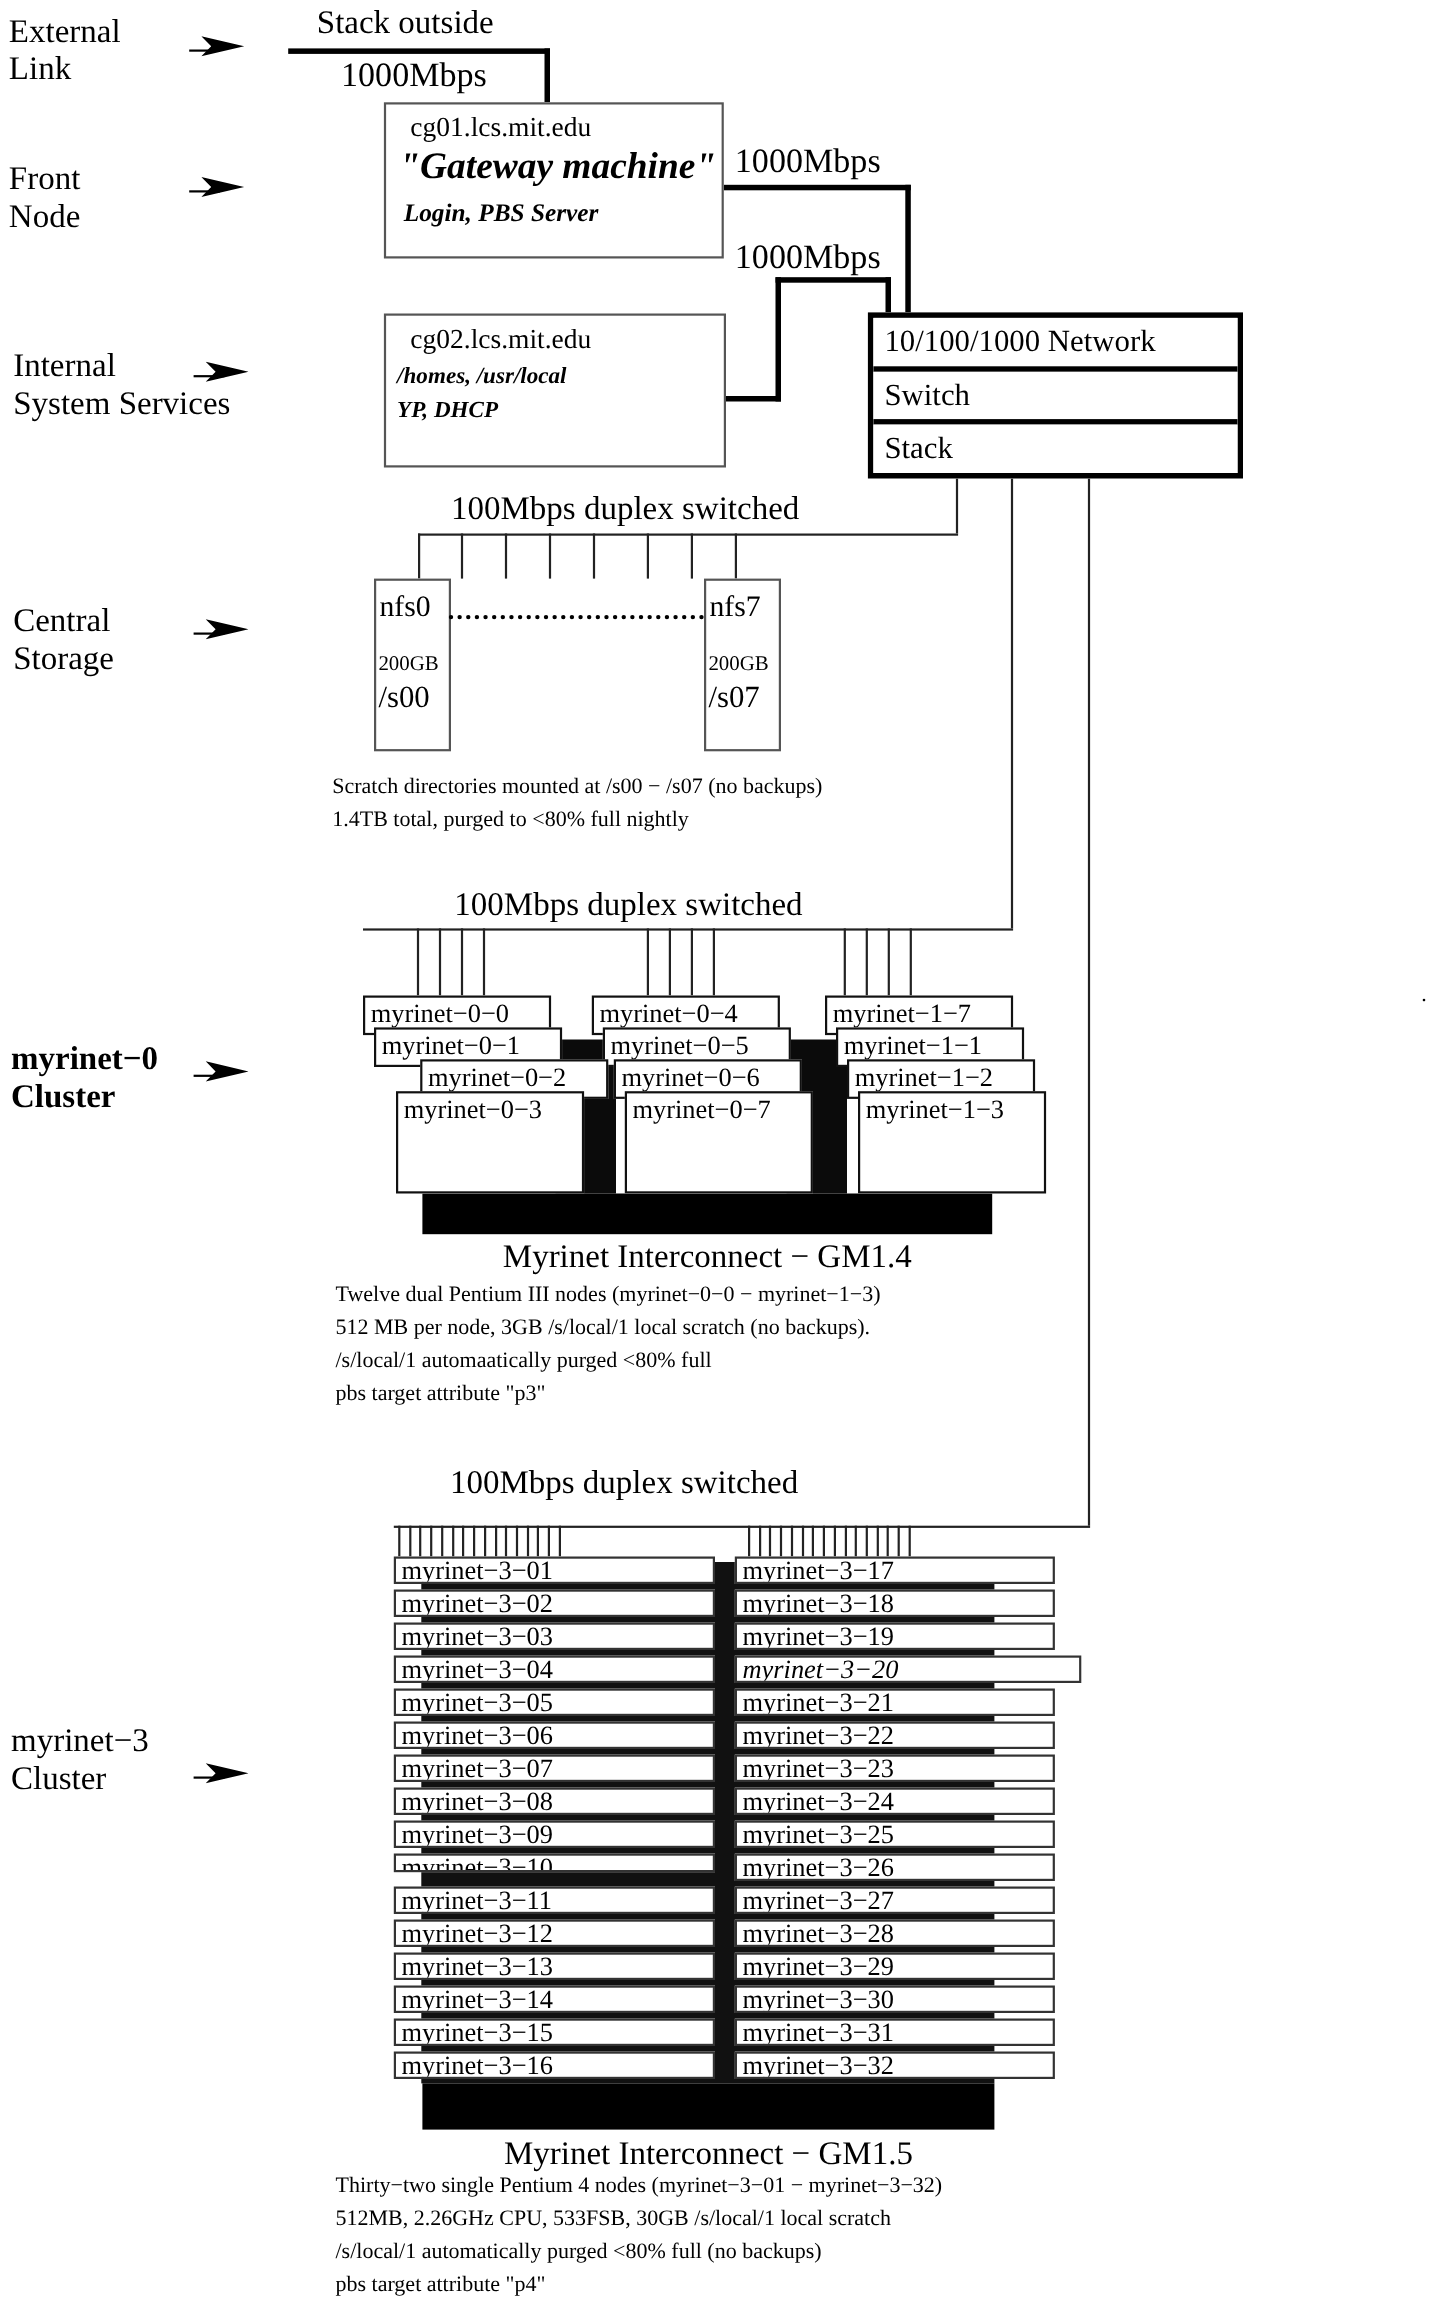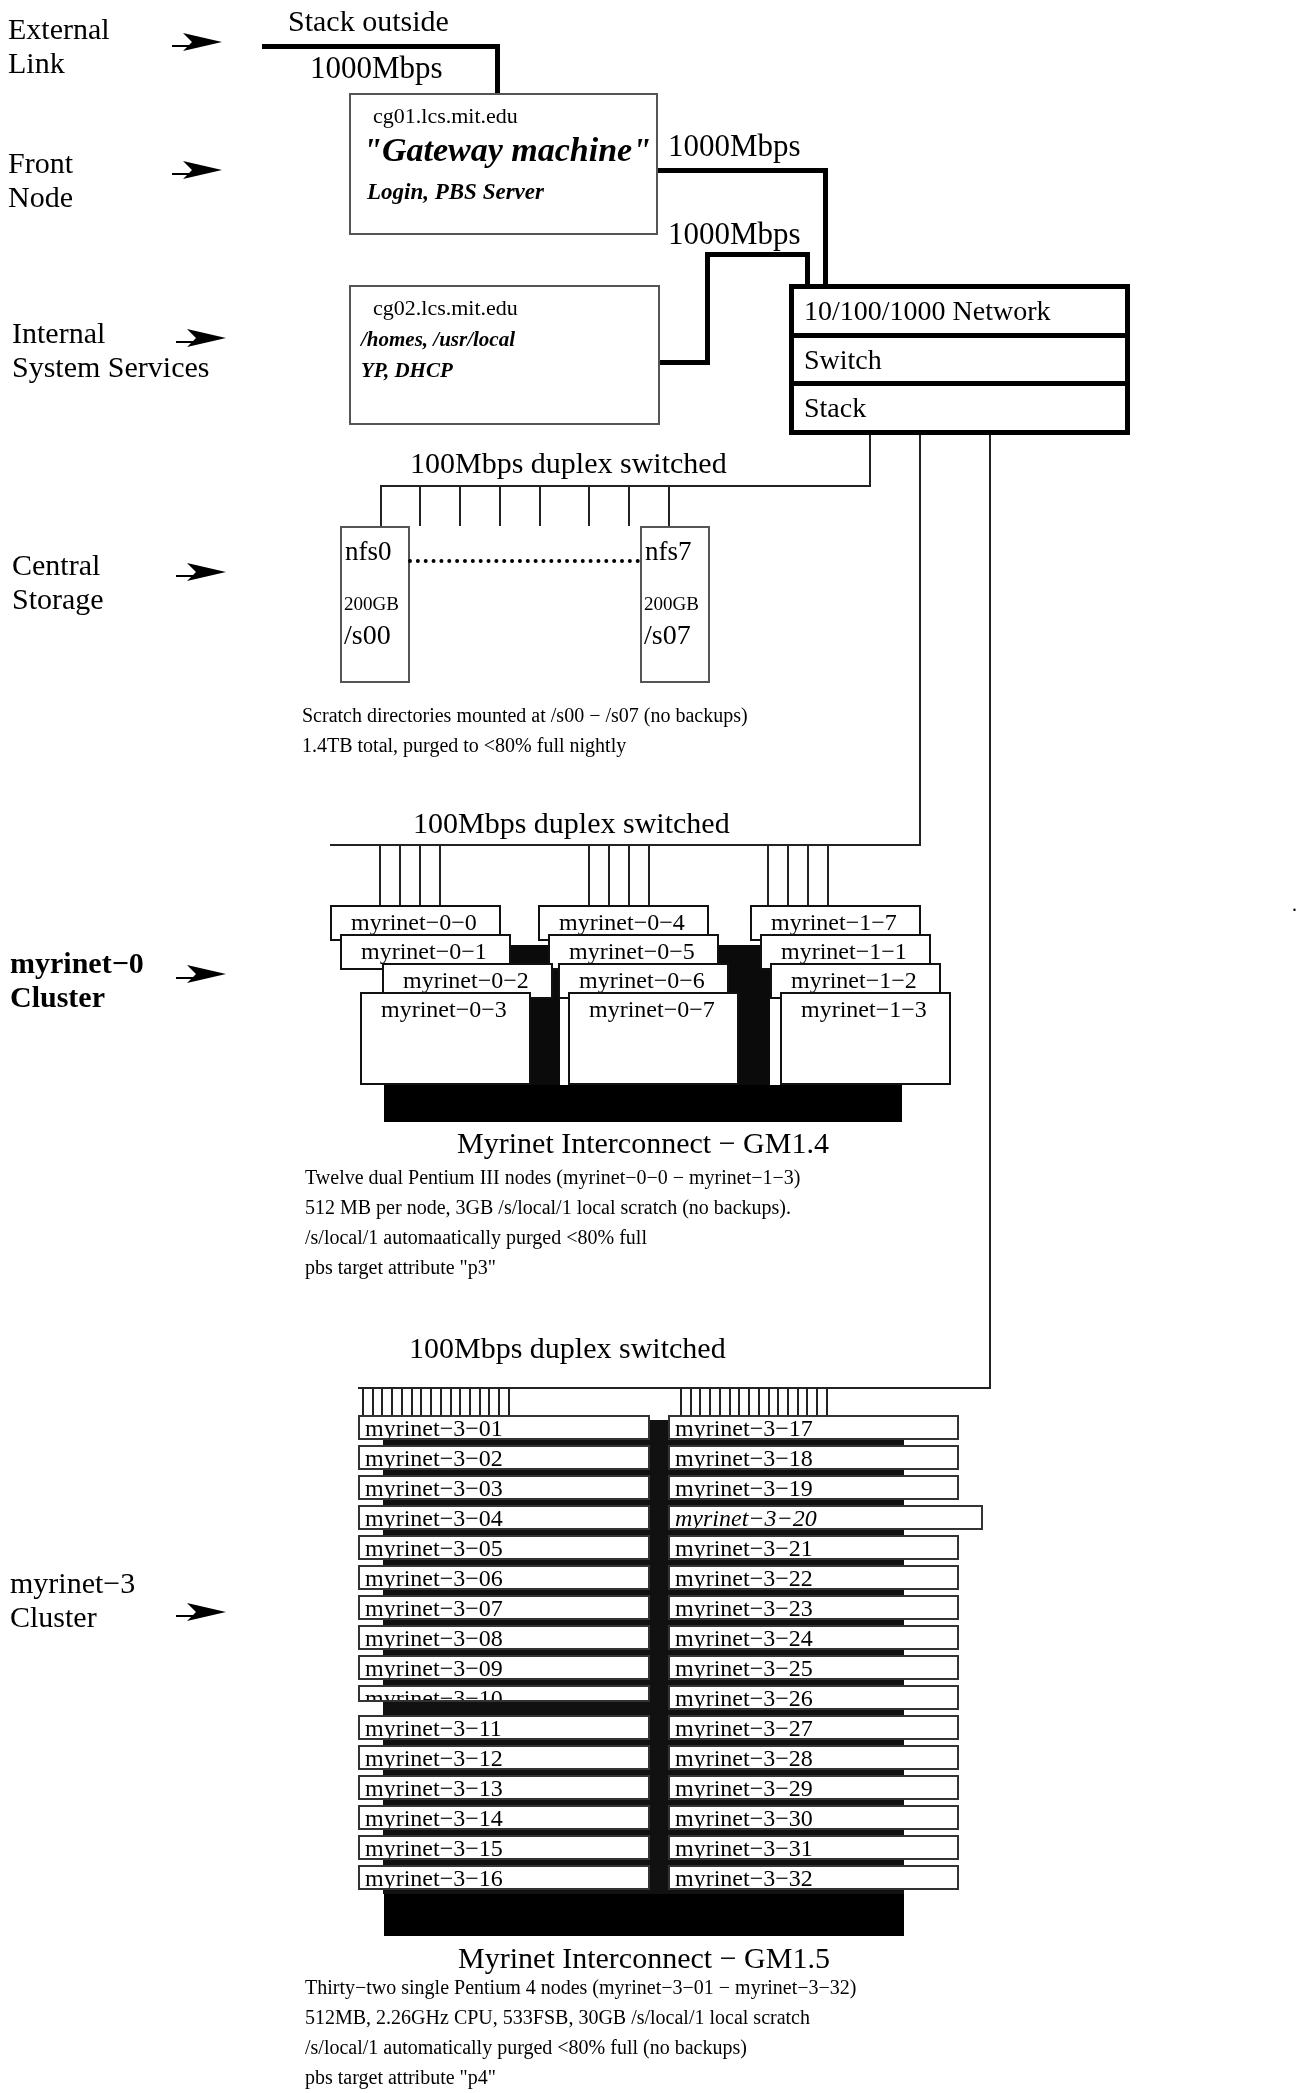--- a/index.html
+++ b/index.html
@@ -16,21 +16,21 @@
   .trunk-h{height:5px;background:#000;}
   .trunk-v{width:5px;background:#000;}
   .thin-h{height:2px;background:#222;}
   .thin-v{width:2px;background:#222;}
   .tick{position:absolute;width:2px;background:#222;}
 
   .link-label{font-size:31px;white-space:nowrap;}
   .heading{font-size:30px;white-space:nowrap;}
 
   .node-box{border:2px solid #555;background:#fff;box-sizing:border-box;}
-  .cg-host{font-size:22px;padding:8px 0 0 22px;}
+  .cg-host{font-size:25px;padding:8px 0 0 22px;}
   .cg-role{font-size:34px;font-weight:bold;font-style:italic;padding:2px 0 0 12px;white-space:nowrap;}
   .cg-svc{font-size:23px;font-weight:bold;font-style:italic;padding:10px 0 0 16px;}
   .cg2-line{font-size:21px;font-weight:bold;font-style:italic;padding:6px 0 0 10px;}
 
   .switch-box{border:5px solid #000;background:#fff;box-sizing:border-box;
     display:flex;flex-direction:column;}
   .switch-row{flex:1;font-size:28px;padding-left:10px;display:flex;align-items:center;
     border-bottom:5px solid #000;box-sizing:border-box;background:#fff;}
   .switch-row:last-child{border-bottom:none;}
 
@@ -38,21 +38,21 @@
   .nfs-name{font-size:27px;padding:8px 0 0 3px;}
   .nfs-cap{font-size:19px;padding:26px 0 0 2px;}
   .nfs-mount{font-size:28px;padding:4px 0 0 2px;}
   .dotted-line{border-top:4px dotted #000;height:0;}
 
   .black-slab{background:#0b0b0b;}
   .black-bar{background:#000;}
   .m3-backdrop{background:#111;}
 
   .m0-node{position:absolute;background:#fff;border:2px solid #111;box-sizing:border-box;
-    font-size:24px;line-height:30px;padding-left:19px;white-space:nowrap;overflow:hidden;}
+    font-size:24px;line-height:30px;padding-left:5px;white-space:nowrap;overflow:hidden;}
   .m3-node{position:absolute;background:#fff;border:2px solid #333;box-sizing:border-box;
     font-size:24px;line-height:22px;padding-left:5px;white-space:nowrap;overflow:hidden;}
 
   .gm-title{font-size:30px;text-align:center;white-space:nowrap;}
   .notes{font-size:20px;line-height:30px;white-space:nowrap;}
   .stray-dot{font-size:20px;}
 </style>
 </head>
 <body>
 

